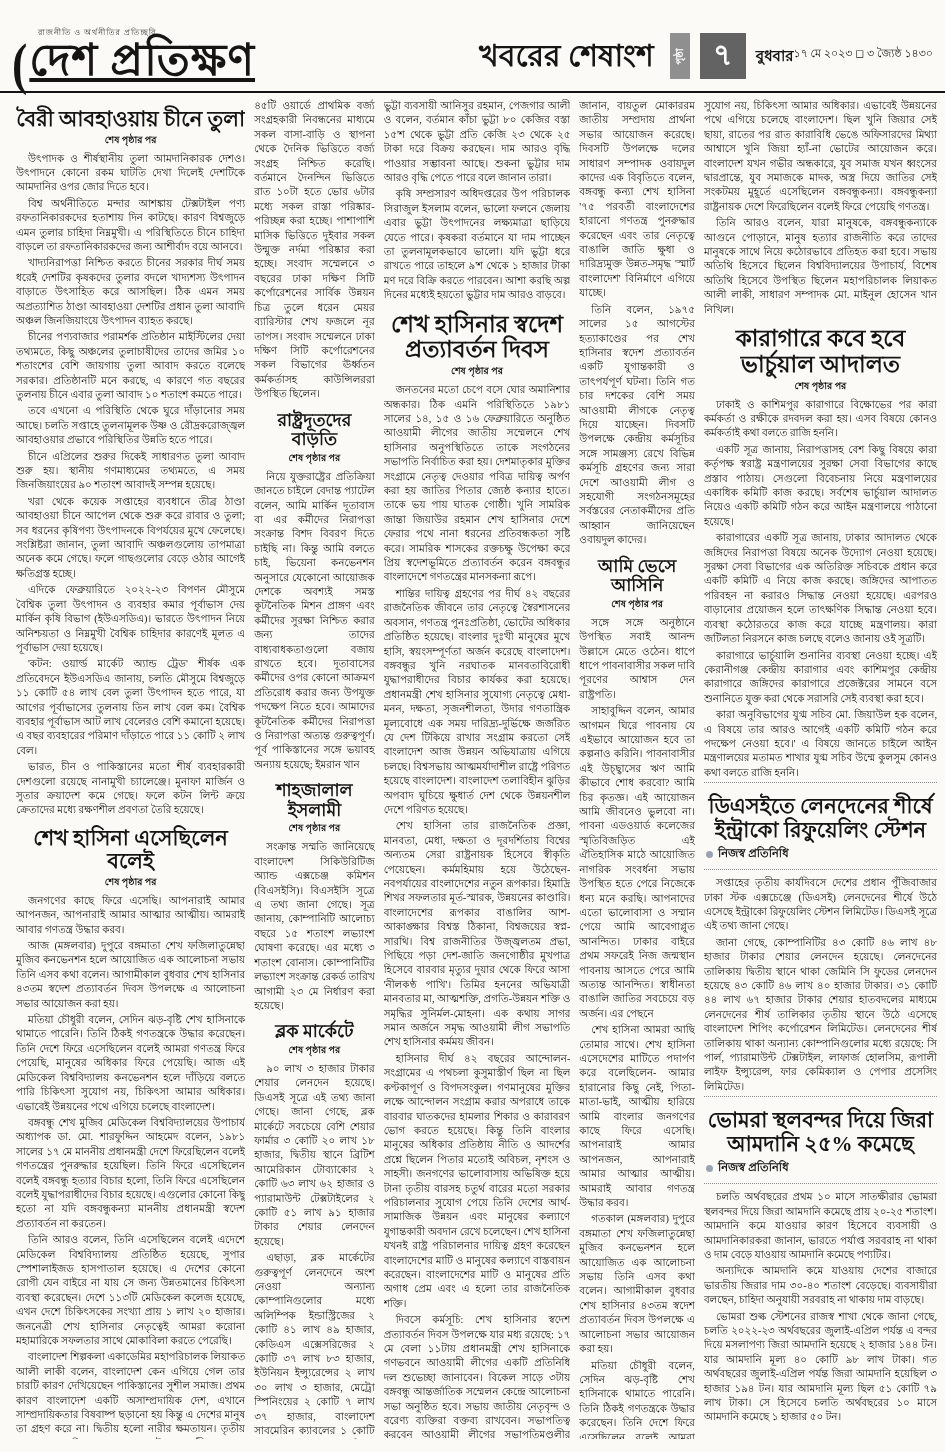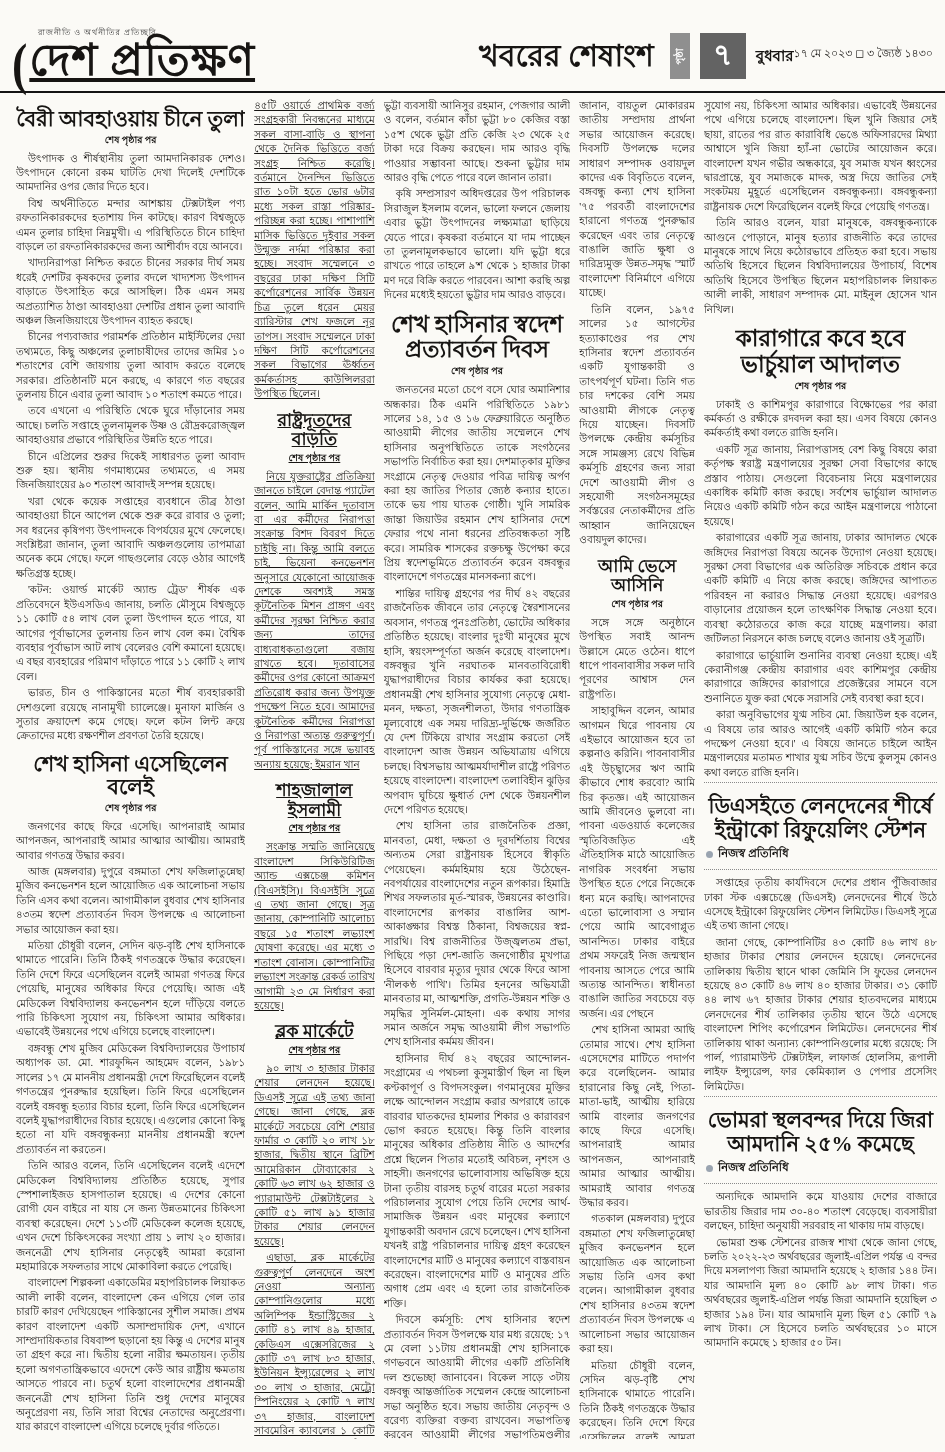--- a/index.html
+++ b/index.html
@@ -19,21 +19,21 @@
   .page-label-box span{transform:rotate(-90deg);color:#fff;font-size:10px;font-weight:bold;white-space:nowrap;}
   .page-number-box{width:46px;height:46px;display:flex;align-items:center;justify-content:center;
                    color:#fff;font-size:30px;font-weight:bold;}
   .datestack{display:flex;flex-direction:row;justify-content:center;line-height:1.25;}
   .day{font-weight:bold;font-size:15px;}
   .dateline{font-size:11px;}
   
   .body-grid{display:flex;gap:9px;padding:6px 8px 0 16px;box-sizing:border-box;}
   .col{overflow:hidden;height:1340px;}
   .col-0{width:232px;}
-  .col-1{width:122px;text-decoration:underline;}
+  .col-1{width:122px;}
   .col-2{width:189px;}
   .col-3{width:117px;}
   .col-4{width:236px;}
   h2{margin:9px 0 1px 0;text-align:center;font-weight:bold;line-height:1.12;}
   .h-xl{font-size:23px;}
   .h-lg{font-size:21px;}
   .h-md{font-size:17.5px;}
   .tag{text-align:center;font-size:9.5px;font-weight:bold;margin:1px 0 4px 0;}
   p{font-size:10.3px;line-height:1.40;text-align:justify;margin:0 0 2px 0;text-indent:12px;
     word-break:break-word;}
@@ -76,20 +76,21 @@
         <div class="block article">
           <h2 class="h-lg">বৈরী আবহাওয়ায় চীনে তুলা</h2>
           <div class="tag">শেষ পৃষ্ঠার পর</div>
           <p>উৎপাদক ও শীর্ষস্থানীয় তুলা আমদানিকারক দেশও। উৎপাদনে কোনো রকম ঘাটতি দেখা দিলেই দেশটিকে আমদানির ওপর জোর দিতে হবে।</p>
           <p>বিশ্ব অর্থনীতিতে মন্দার আশঙ্কায় টেক্সটাইল পণ্য রফতানিকারকদের হতাশায় দিন কাটছে। কারণ বিশ্বজুড়ে এমন তুলার চাহিদা নিম্নমুখী। এ পরিস্থিতিতে চীনে চাহিদা বাড়লে তা রফতানিকারকদের জন্য আশীর্বাদ বয়ে আনবে।</p>
           <p>খাদ্যনিরাপত্তা নিশ্চিত করতে চীনের সরকার দীর্ঘ সময় ধরেই দেশটির কৃষকদের তুলার বদলে খাদ্যশস্য উৎপাদন বাড়াতে উৎসাহিত করে আসছিল। ঠিক এমন সময় অপ্রত্যাশিত ঠাণ্ডা আবহাওয়া দেশটির প্রধান তুলা আবাদি অঞ্চল জিনজিয়াংয়ে উৎপাদন ব্যাহত করছে।</p>
           <p>চীনের পণ্যবাজার পরামর্শক প্রতিষ্ঠান মাইস্টিলের দেয়া তথ্যমতে, কিছু অঞ্চলের তুলাচাষীদের তাদের জমির ১০ শতাংশের বেশি জায়গায় তুলা আবাদ করতে বলেছে সরকার। প্রতিষ্ঠানটি মনে করছে, এ কারণে গত বছরের তুলনায় চীনে এবার তুলা আবাদ ১০ শতাংশ কমতে পারে।</p>
           <p>তবে এখনো এ পরিস্থিতি থেকে ঘুরে দাঁড়ানোর সময় আছে। চলতি সপ্তাহে তুলনামূলক উষ্ণ ও রৌদ্রকরোজ্জ্বল আবহাওয়ার প্রভাবে পরিস্থিতির উন্নতি হতে পারে।</p>
           <p>চীনে এপ্রিলের শুরুর দিকেই সাধারণত তুলা আবাদ শুরু হয়। স্থানীয় গণমাধ্যমের তথ্যমতে, এ সময় জিনজিয়াংয়ের ৯০ শতাংশ আবাদই সম্পন্ন হয়েছে।</p>
           <p>খরা থেকে কয়েক সপ্তাহের ব্যবধানে তীব্র ঠাণ্ডা আবহাওয়া চীনে আপেল থেকে শুরু করে রাবার ও তুলা; সব ধরনের কৃষিপণ্য উৎপাদনকে বিপর্যয়ের মুখে ফেলেছে। সংশ্লিষ্টরা জানান, তুলা আবাদি অঞ্চলগুলোয় তাপমাত্রা অনেক কমে গেছে। ফলে গাছগুলোর বেড়ে ওঠার আগেই ক্ষতিগ্রস্ত হচ্ছে।</p>
+          <p>এদিকে ফেব্রুয়ারিতে ২০২২-২৩ বিপণন মৌসুমে বৈশ্বিক তুলা উৎপাদন ও ব্যবহার কমার পূর্বাভাস দেয় মার্কিন কৃষি বিভাগ (ইউএসডিএ)। ভারতে উৎপাদন নিয়ে অনিশ্চয়তা ও নিম্নমুখী বৈশ্বিক চাহিদার কারণেই মূলত এ পূর্বাভাস দেয়া হয়েছে।</p>
           <p>'কটন: ওয়ার্ল্ড মার্কেট অ্যান্ড ট্রেড' শীর্ষক এক প্রতিবেদনে ইউএসডিএ জানায়, চলতি মৌসুমে বিশ্বজুড়ে ১১ কোটি ৫৪ লাখ বেল তুলা উৎপাদন হতে পারে, যা আগের পূর্বাভাসের তুলনায় তিন লাখ বেল কম। বৈশ্বিক ব্যবহার পূর্বাভাস আট লাখ বেলেরও বেশি কমানো হয়েছে। এ বছর ব্যবহারের পরিমাণ দাঁড়াতে পারে ১১ কোটি ২ লাখ বেল।</p>
           <p>ভারত, চীন ও পাকিস্তানের মতো শীর্ষ ব্যবহারকারী দেশগুলো রয়েছে নানামুখী চ্যালেঞ্জে। মুনাফা মার্জিন ও সুতার ক্রয়াদেশ কমে গেছে। ফলে কটন লিন্ট ক্রয়ে ক্রেতাদের মধ্যে রক্ষণশীল প্রবণতা তৈরি হয়েছে।</p>
         </div>
         <div class="block article">
           <h2 class="h-lg">শেখ হাসিনা এসেছিলেন বলেই</h2>
           <div class="tag">শেষ পৃষ্ঠার পর</div>
           <p>জনগণের কাছে ফিরে এসেছি। আপনারাই আমার আপনজন, আপনারাই আমার আত্মার আত্মীয়। আমরাই আবার গণতন্ত্র উদ্ধার করব।</p>
           <p>আজ (মঙ্গলবার) দুপুরে বঙ্গমাতা শেখ ফজিলাতুন্নেছা মুজিব কনভেনশন হলে আয়োজিত এক আলোচনা সভায় তিনি এসব কথা বলেন। আগামীকাল বুধবার শেখ হাসিনার ৪৩তম স্বদেশ প্রত্যাবর্তন দিবস উপলক্ষে এ আলোচনা সভার আয়োজন করা হয়।</p>
           <p>মতিয়া চৌধুরী বলেন, সেদিন ঝড়-বৃষ্টি শেখ হাসিনাকে থামাতে পারেনি। তিনি ঠিকই গণতন্ত্রকে উদ্ধার করেছেন। তিনি দেশে ফিরে এসেছিলেন বলেই আমরা গণতন্ত্র ফিরে পেয়েছি, মানুষের অধিকার ফিরে পেয়েছি। আজ এই মেডিকেল বিশ্ববিদ্যালয় কনভেনশন হলে দাঁড়িয়ে বলতে পারি চিকিৎসা সুযোগ নয়, চিকিৎসা আমার অধিকার। এভাবেই উন্নয়নের পথে এগিয়ে চলেছে বাংলাদেশ।</p>
           <p>বঙ্গবন্ধু শেখ মুজিব মেডিকেল বিশ্ববিদ্যালয়ের উপাচার্য অধ্যাপক ডা. মো. শারফুদ্দিন আহমেদ বলেন, ১৯৮১ সালের ১৭ মে মাননীয় প্রধানমন্ত্রী দেশে ফিরেছিলেন বলেই গণতন্ত্রের পুনরুদ্ধার হয়েছিল। তিনি ফিরে এসেছিলেন বলেই বঙ্গবন্ধু হত্যার বিচার হলো, তিনি ফিরে এসেছিলেন বলেই যুদ্ধাপরাধীদের বিচার হয়েছে। এগুলোর কোনো কিছু হতো না যদি বঙ্গবন্ধুকন্যা মাননীয় প্রধানমন্ত্রী স্বদেশ প্রত্যাবর্তন না করতেন।</p>
@@ -170,19 +171,20 @@
           </div>
           <p>সপ্তাহের তৃতীয় কার্যদিবসে দেশের প্রধান পুঁজিবাজার ঢাকা স্টক এক্সচেঞ্জে (ডিএসই) লেনদেনের শীর্ষে উঠে এসেছে ইন্ট্রাকো রিফুয়েলিং স্টেশন লিমিটেড। ডিএসই সূত্রে এই তথ্য জানা গেছে।</p>
           <p>জানা গেছে, কোম্পানিটির ৪৩ কোটি ৪৬ লাখ ৪৮ হাজার টাকার শেয়ার লেনদেন হয়েছে। লেনদেনের তালিকায় দ্বিতীয় স্থানে থাকা জেমিনি সি ফুডের লেনদেন হয়েছে ৪৩ কোটি ৪৬ লাখ ৪০ হাজার টাকার। ৩১ কোটি ৪৪ লাখ ৬৭ হাজার টাকার শেয়ার হাতবদলের মাধ্যমে লেনদেনের শীর্ষ তালিকার তৃতীয় স্থানে উঠে এসেছে বাংলাদেশ শিপিং কর্পোরেশন লিমিটেড। লেনদেনের শীর্ষ তালিকায় থাকা অন্যান্য কোম্পানিগুলোর মধ্যে রয়েছে: সি পার্ল, প্যারামাউন্ট টেক্সটাইল, লাফার্জ হোলসিম, রূপালী লাইফ ইন্স্যুরেন্স, ফার কেমিক্যাল ও পেপার প্রসেসিং লিমিটেড।</p>
         </div>
         <div class="block article byl">
           <h2 class="h-lg">ভোমরা স্থলবন্দর দিয়ে জিরা আমদানি ২৫% কমেছে</h2>
           <div class="byline">
             <span class="dot"></span>
             <span>নিজস্ব প্রতিনিধি</span>
           </div>
+          <p>চলতি অর্থবছরের প্রথম ১০ মাসে সাতক্ষীরার ভোমরা স্থলবন্দর দিয়ে জিরা আমদানি কমেছে প্রায় ২০-২৫ শতাংশ। আমদানি কমে যাওয়ার কারণ হিসেবে ব্যবসায়ী ও আমদানিকারকরা জানান, ভারতে পর্যাপ্ত সরবরাহ না থাকা ও দাম বেড়ে যাওয়ায় আমদানি কমেছে পণ্যটির।</p>
           <p>অন্যদিকে আমদানি কমে যাওয়ায় দেশের বাজারে ভারতীয় জিরার দাম ৩০-৪০ শতাংশ বেড়েছে। ব্যবসায়ীরা বলছেন, চাহিদা অনুযায়ী সরবরাহ না থাকায় দাম বাড়ছে।</p>
           <p>ভোমরা শুল্ক স্টেশনের রাজস্ব শাখা থেকে জানা গেছে, চলতি ২০২২-২৩ অর্থবছরের জুলাই-এপ্রিল পর্যন্ত এ বন্দর দিয়ে মসলাপণ্য জিরা আমদানি হয়েছে ২ হাজার ১৪৪ টন। যার আমদানি মূল্য ৪০ কোটি ৯৮ লাখ টাকা। গত অর্থবছরের জুলাই-এপ্রিল পর্যন্ত জিরা আমদানি হয়েছিল ৩ হাজার ১৯৪ টন। যার আমদানি মূল্য ছিল ৫১ কোটি ৭৯ লাখ টাকা। সে হিসেবে চলতি অর্থবছরের ১০ মাসে আমদানি কমেছে ১ হাজার ৫০ টন।</p>
         </div>
       </div>
     </div>
 
 </div>
 
 </body></html>

